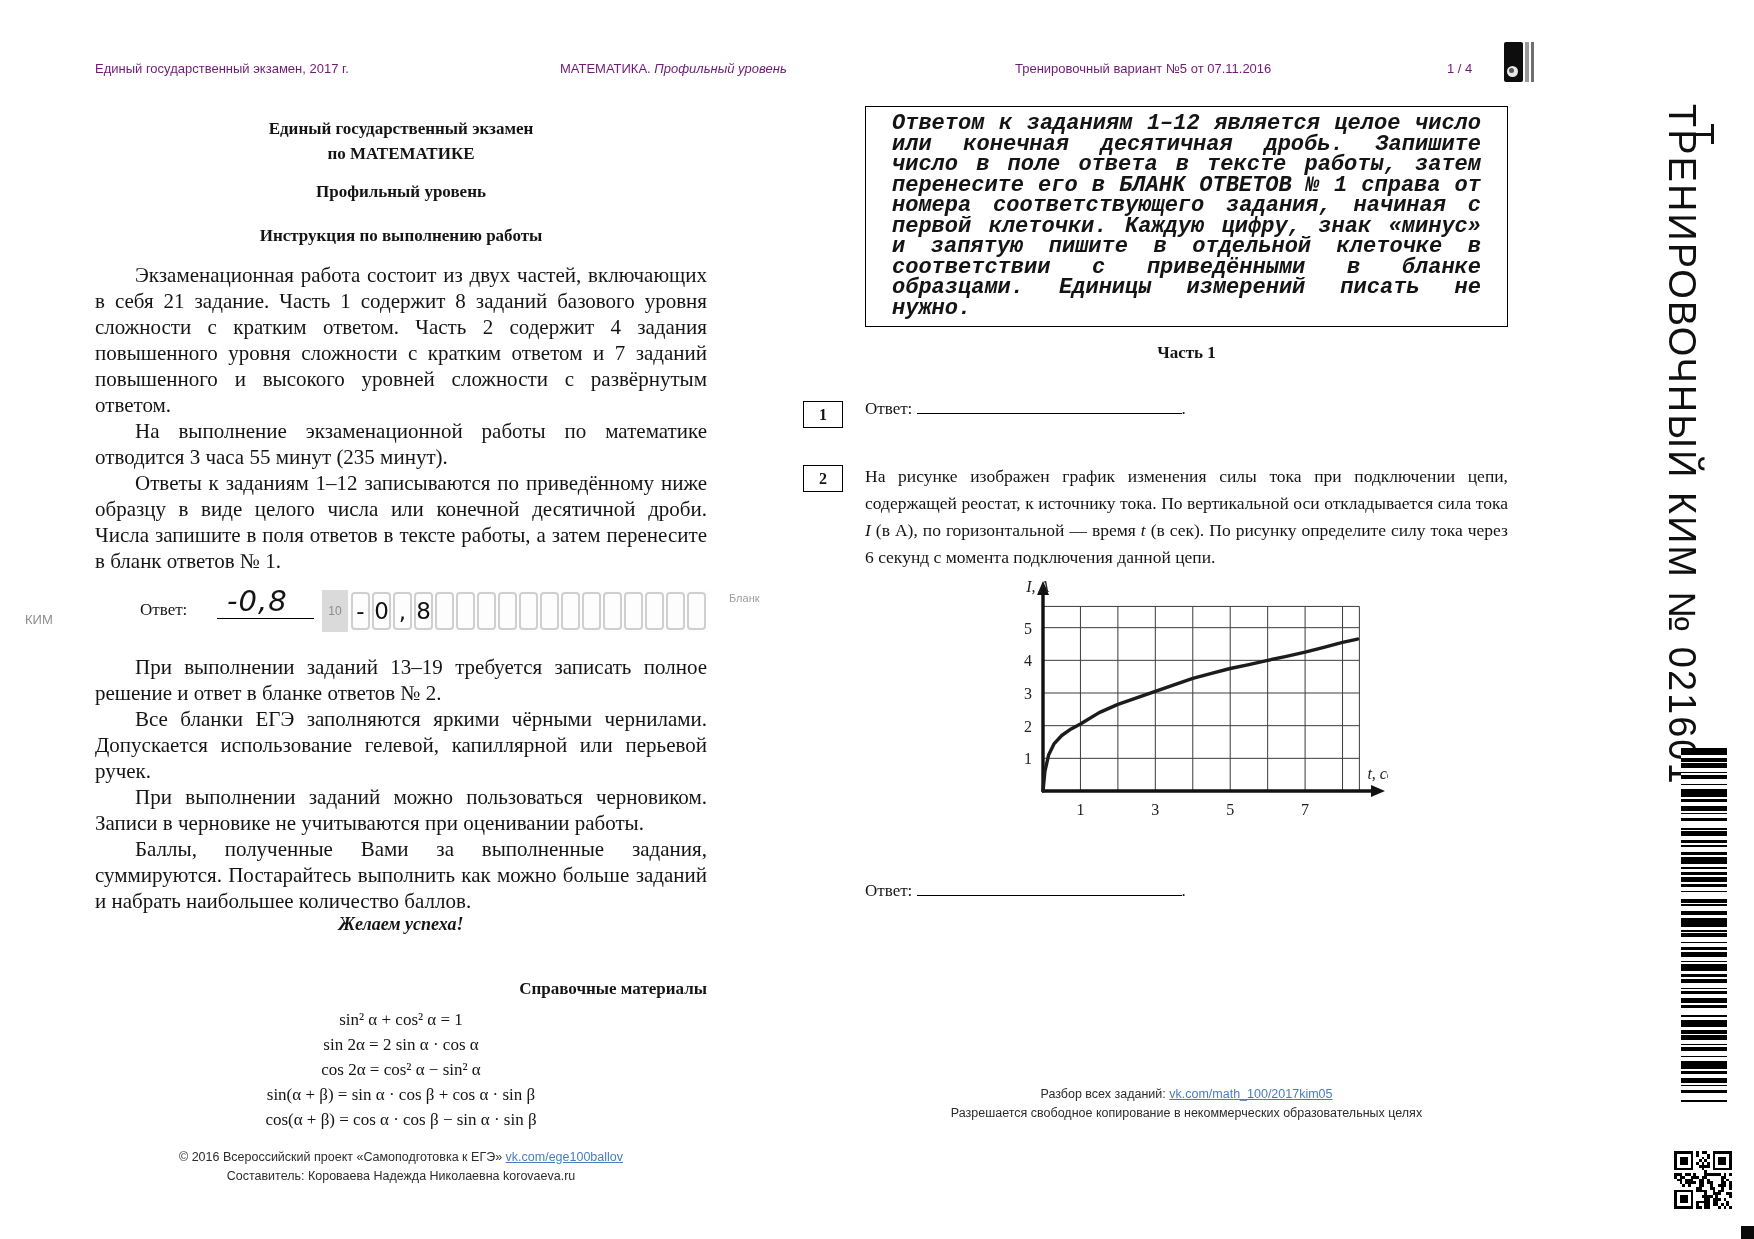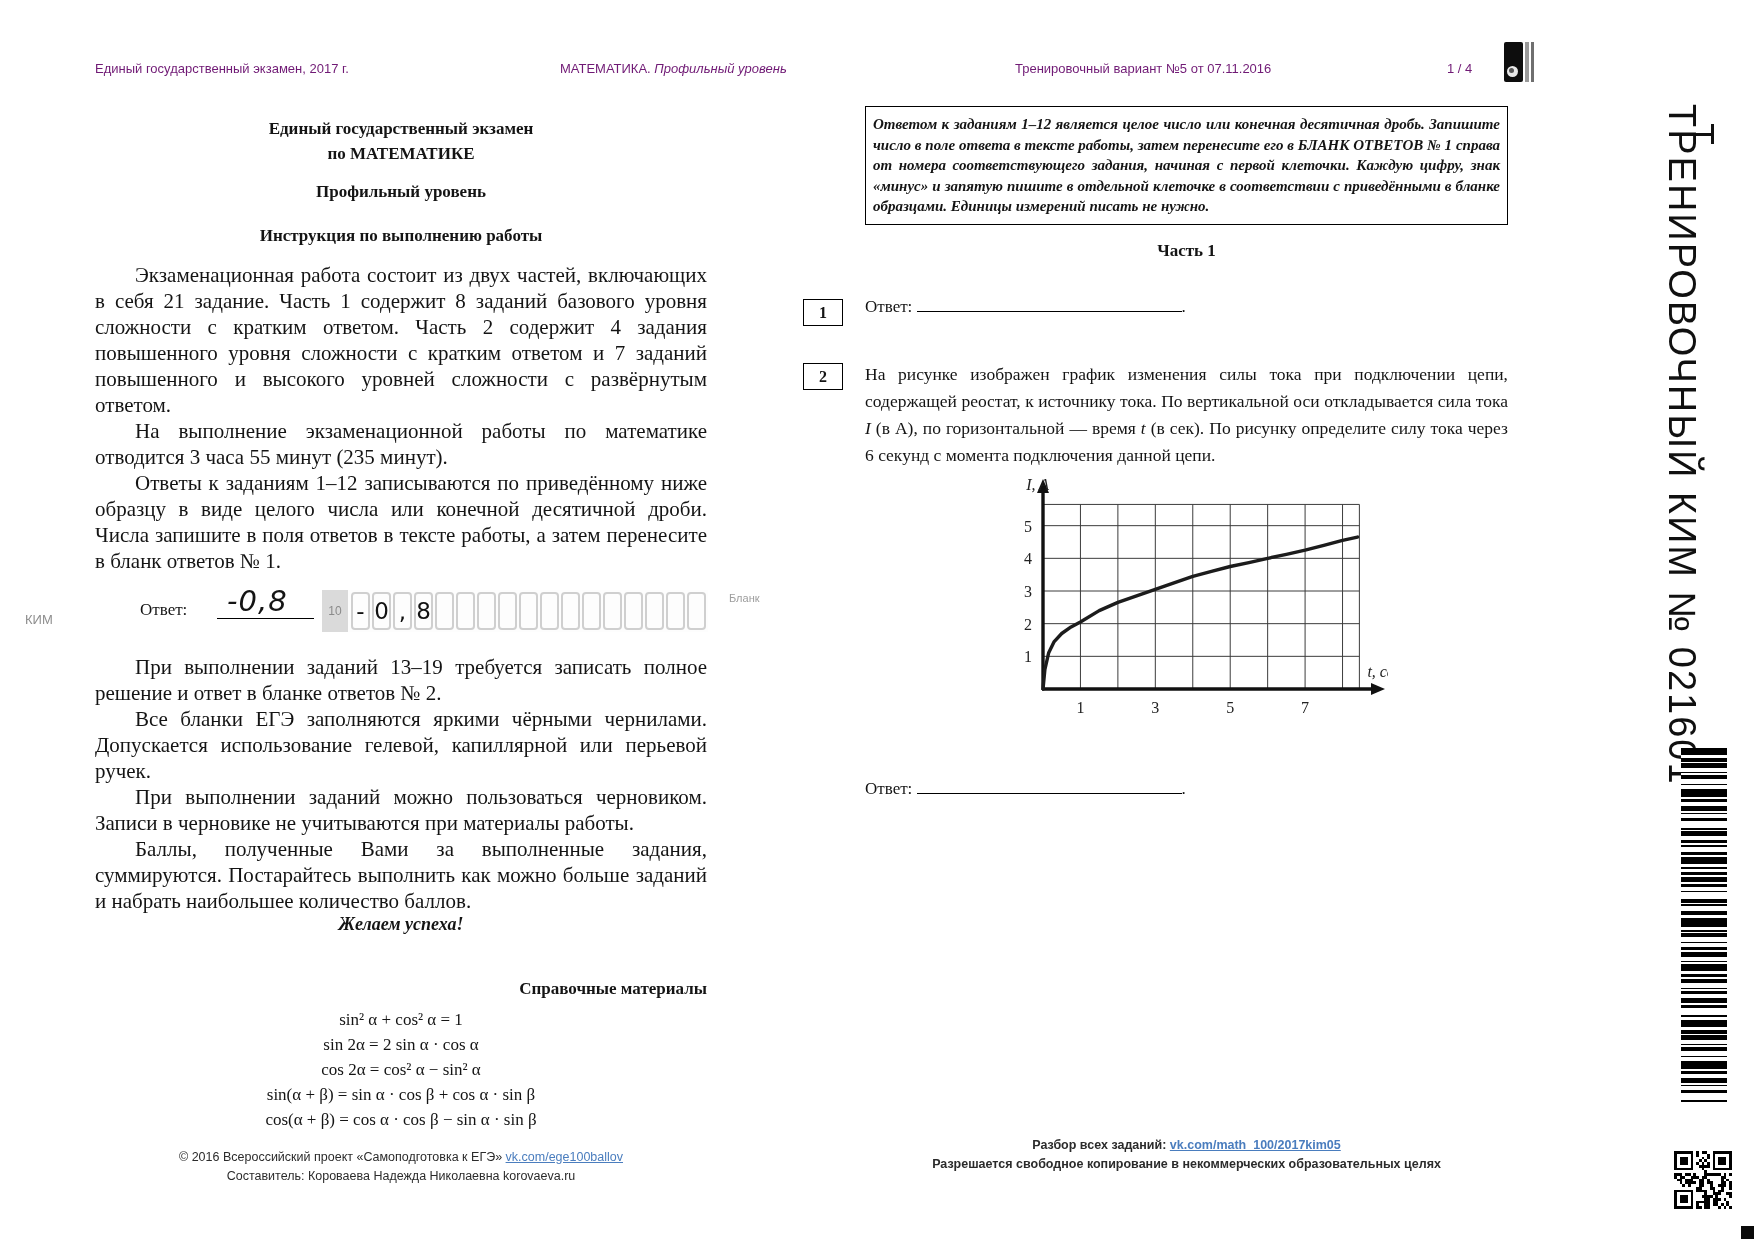--- a/index.html
+++ b/index.html
@@ -40,26 +40,26 @@
         font:500 23px/34px "DejaVu Sans",sans-serif;color:#111;text-align:center;}
 
   .wish{font-size:18px;font-weight:bold;font-style:italic;text-align:center;}
   .refhead{margin-top:44px;font-size:17px;font-weight:bold;text-align:right;}
   .formula{font-size:17px;line-height:25px;text-align:center;}
   .formulas{margin-top:8px;}
 
   
   .foot{position:absolute;font:12.5px "Liberation Sans",sans-serif;color:#2b2b2b;text-align:center;line-height:19px;}
   .foot-left{left:95px;top:1148px;width:612px;}
-  .foot-right{left:865px;top:1136px;width:643px;font-weight:bold;}
+  .foot-right{left:865px;top:1085px;width:643px;}
   a.link{color:#4a7dbe;text-decoration:underline;cursor:pointer;}
 
   
-  .notice{border:1.5px solid #000;padding:7px 7px;font-size:15px;line-height:20.5px;
-          font-weight:bold;font-style:italic;text-align:justify;}
+  .notice{border:1.5px solid #000;padding:7px 26px;font-size:22px;line-height:20.5px;
+          font-weight:bold;font-style:italic;text-align:justify;font-family:Liberation Mono, monospace;}
   .part-head{margin-top:16px;font-size:17px;font-weight:bold;text-align:center;}
   .question{position:relative;margin-top:30px;}
   .qnum{position:absolute;left:-62px;top:2px;width:38px;height:25px;border:1.5px solid #000;
         font:bold 16px/25px "Liberation Serif",serif;text-align:center;}
   .qtext{font-size:17.5px;line-height:27px;text-align:justify;margin:0;}
   .qtext .var{font-style:italic;}
   .answer-line{margin-top:36px;font-size:17px;}
   .blank{display:inline-block;width:265px;border-bottom:1.4px solid #000;height:14px;}
 
   .chart-wrap{margin:10px 0 0 128px;width:395px;}
@@ -134,21 +134,21 @@
             <span class="cell"></span>
             <span class="cell"></span>
             <span class="cell"></span>
           </span>
       </span>
       <span class="blank-label">Бланк</span>
     </div>
 
     <p class="doc">При выполнении заданий 13–19 требуется записать полное решение и ответ в бланке ответов № 2.</p>
     <p class="doc">Все бланки ЕГЭ заполняются яркими чёрными чернилами. Допускается использование гелевой, капиллярной или перьевой ручек.</p>
-    <p class="doc">При выполнении заданий можно пользоваться черновиком. Записи в черновике не учитываются при материалы работы.</p>
+    <p class="doc">При выполнении заданий можно пользоваться черновиком. Записи в черновике не учитываются при оценивании работы.</p>
     <p class="doc">Баллы, полученные Вами за выполненные задания, суммируются. Постарайтесь выполнить как можно больше заданий и набрать наибольшее количество баллов.</p>
 
     <div class="wish">Желаем успеха!</div>
     <div class="refhead">Справочные материалы</div>
     <div class="formulas">
       <div class="formula">sin² α + cos² α = 1</div>
       <div class="formula">sin 2α = 2 sin α · cos α</div>
       <div class="formula">cos 2α = cos² α − sin² α</div>
       <div class="formula">sin(α + β) = sin α · cos β + cos α · sin β</div>
       <div class="formula">cos(α + β) = cos α · cos β − sin α · sin β</div>

